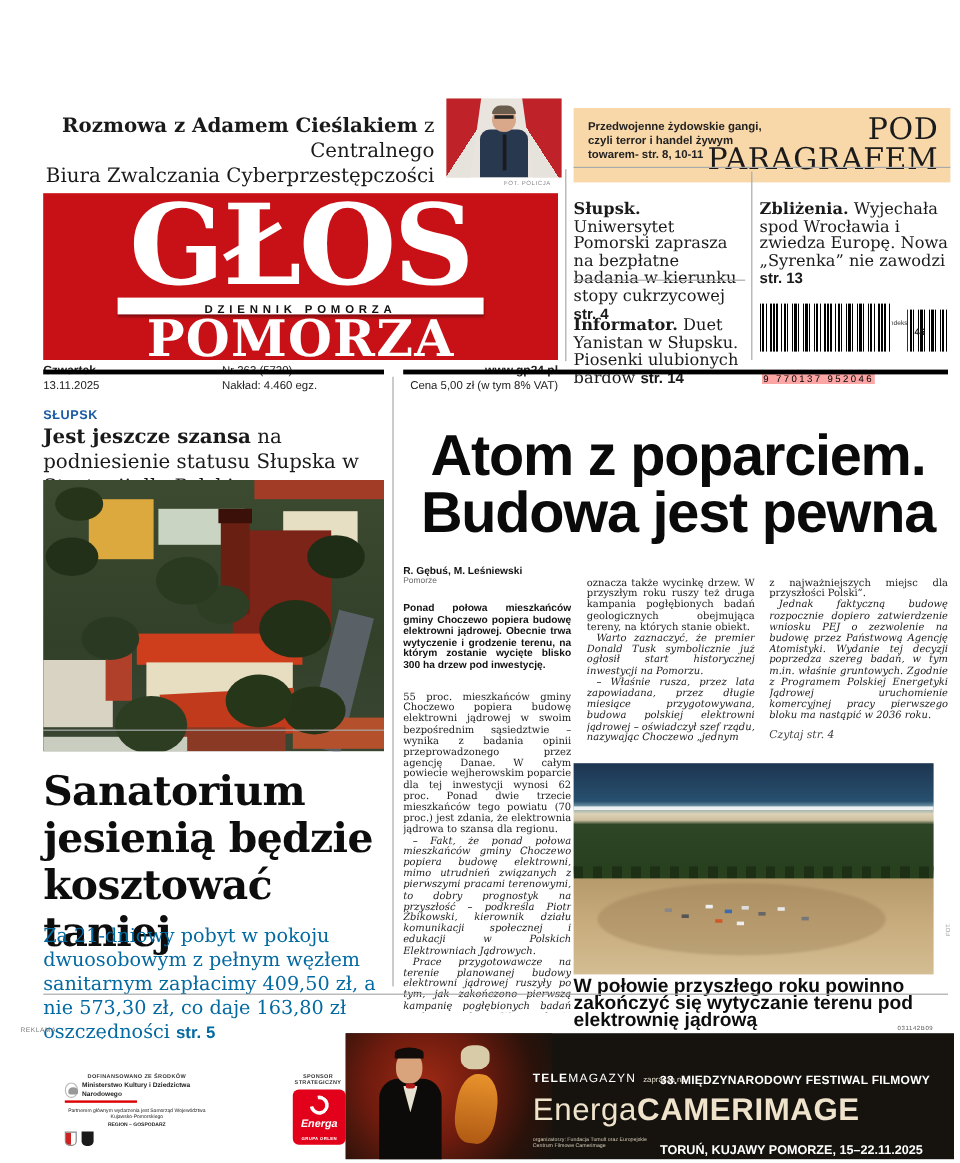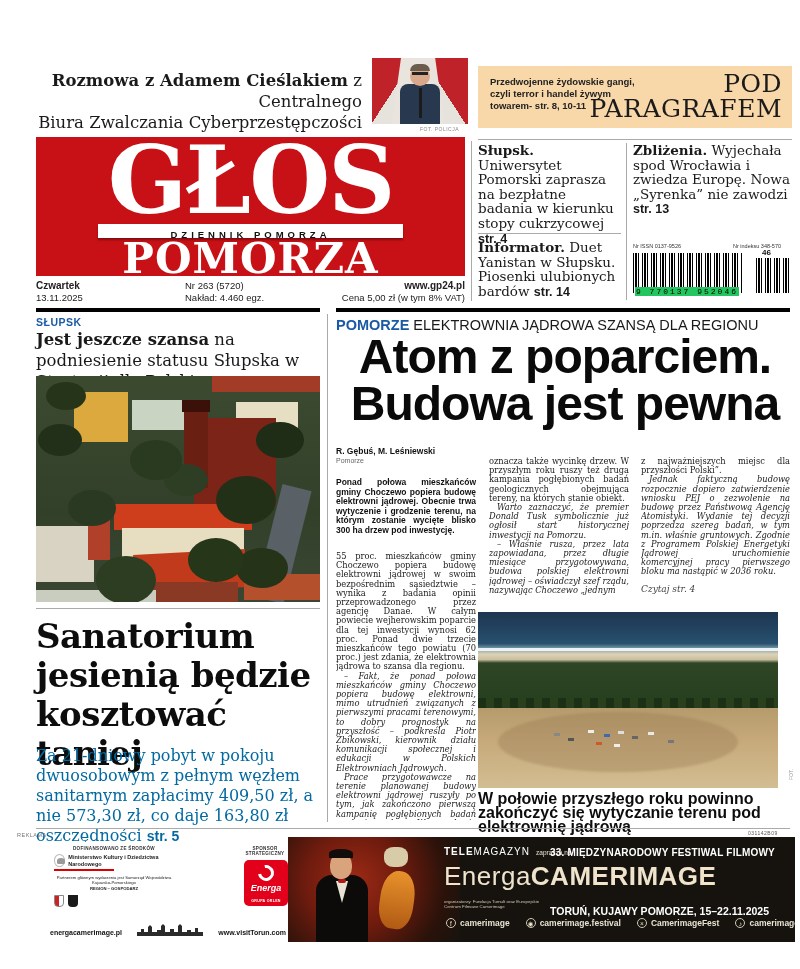--- a/index.html
+++ b/index.html
@@ -1,19 +1,19 @@
 <!DOCTYPE html>
 <html><head>
 <meta charset="utf-8">
 <style>
   * { margin:0; padding:0; box-sizing:border-box; }
   html,body { background:#fff; }
   #page { position:relative; width:800px; height:969px; background:#ffffff; overflow:hidden;
           font-family:"Liberation Sans", sans-serif; color:#111; }
-  .abs { position:absolute; }
+  .abs { position:absolute;margin-top:24px; }
   .rule { position:absolute; background:#aaa; }
   .blackrule { position:absolute; background:#000; }
 
   
   .teaser-left { left:30px; top:70px; width:332px; text-align:right;
                  font-family:"DejaVu Serif",serif; font-size:16.5px; line-height:21px; color:#1a1a1a; }
   .teaser-left b { font-weight:bold; }
   .ref { font-family:"Liberation Sans",sans-serif; font-weight:bold; font-size:14px; }
   .photo-police { left:372px; top:58px; width:96px; height:66px; background:#e9e5de; overflow:hidden; }
   .flagL { position:absolute; left:-18px; top:-6px; width:42px; height:80px; background:linear-gradient(115deg,#c0222a 70%,#e6e3dc 70%); transform:rotate(8deg); }
@@ -43,21 +43,21 @@
   .dateline { font-size:9.5px; line-height:12px; color:#222; }
   .dateline b { font-size:10px; }
 
   
   .side-teaser { font-family:"DejaVu Serif",serif; font-size:13.5px; line-height:14.6px; color:#1a1a1a; }
   .side-teaser b { font-weight:bold; }
   .side-teaser .ref { font-size:12.5px; }
 
   .bc-label { font-size:5.5px; color:#333; }
   .bars { position:absolute; height:40px; background:repeating-linear-gradient(90deg,#000 0 1px,#fff 1px 2px,#000 2px 4px,#fff 4px 5px,#000 5px 6px,#fff 6px 9px); }
-  .bc-digits { position:absolute; font-size:8px; letter-spacing:2px; background:#22c55e; padding:0 1px; color:#000;font-family:Liberation Mono, monospace; }
+  .bc-digits { position:absolute; font-size:8px; letter-spacing:2px; background:#fca5a5; padding:0 1px; color:#000; }
 
   
   .kicker-blue { color:#1a5aa5; font-weight:bold; }
   .left-teaser { font-family:"DejaVu Serif",serif; font-size:16.5px; line-height:21px; color:#1a1a1a; }
   .headline-sm { font-family:"DejaVu Serif",serif; font-weight:bold; font-size:34px; line-height:39px; letter-spacing:-.5px; color:#0d0d0d; }
   .summary { font-family:"DejaVu Serif",serif; font-size:16px; line-height:20px; color:#0369a1; }
   .headline-lg { font-family:Liberation Sans, sans-serif; font-weight:bold; font-size:48px; line-height:47px; letter-spacing:-1px; color:#0a0a0a;text-align:center; }
 
   .byline { font-size:8.5px; font-weight:bold; color:#111; }
   .byline-place { font-size:7px; color:#666; }
@@ -243,23 +243,20 @@
     <div class="c-bottom"></div>
     <div class="c-trees"></div>
   </div>
   <div class="rule" style="left:36px; top:608px; width:284px; height:1px;"></div>
 
   <div class="abs headline-sm" style="left:36px; top:617px; width:286px;">Sanatorium jesienią będzie kosztować taniej</div>
   <div class="abs summary" style="left:36px; top:746px; width:290px;">
     <span>Za 21-dniowy pobyt w pokoju dwuosobowym z pełnym węzłem sanitarnym zapłacimy 409,50 zł, a nie 573,30 zł, co daje 163,80 zł oszczędności </span><span class="ref">str. 5</span>
   </div>
 
-  <div class="abs" style="left:336px; top:317px; font-size:14.5px;">
-    <span class="kicker-blue">POMORZE</span><span style="color:#1a1a1a;"> ELEKTROWNIA JĄDROWA SZANSĄ DLA REGIONU</span>
-  </div>
   <div class="abs headline-lg" style="left:335px; top:333px; width:460px;">
     <span>Atom z poparciem.</span><br>
     <span>Budowa jest pewna</span>
   </div>
 
   <div class="abs byline" style="left:336px; top:446px;">R. Gębuś, M. Leśniewski</div>
   <div class="abs byline-place" style="left:336px; top:457px;">Pomorze</div>
 
   <div class="abs lead" style="left:336px; top:478px; width:140px;">Ponad połowa mieszkańców gminy Choczewo popiera budowę elektrowni jądrowej. Obecnie trwa wytyczenie i grodzenie terenu, na którym zostanie wycięte blisko 300 ha drzew pod inwestycję.</div>
 

